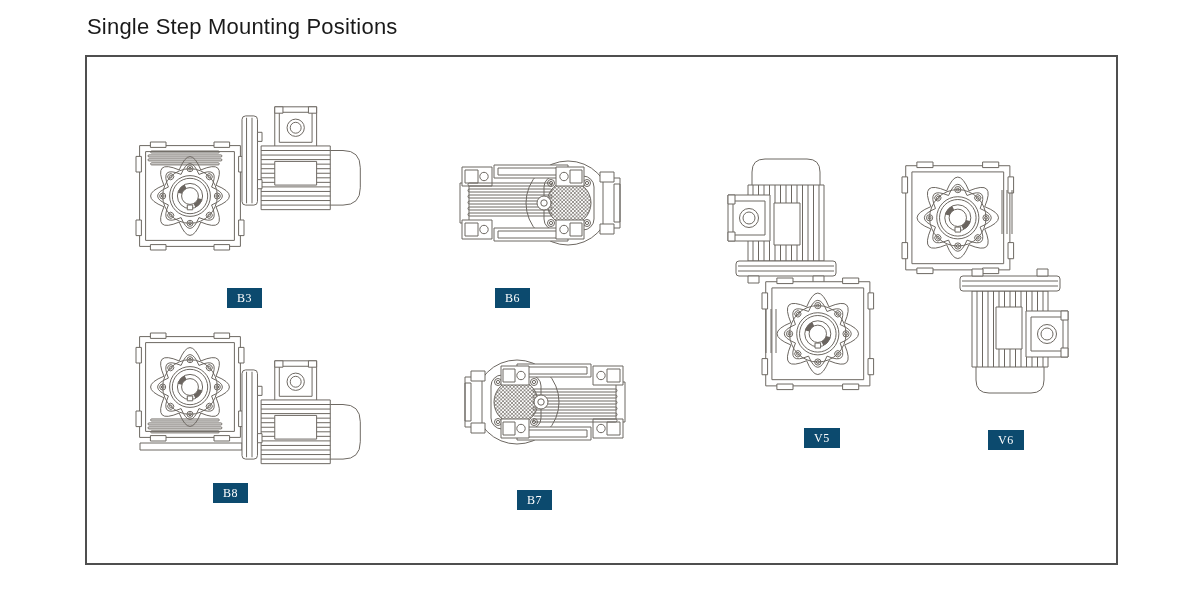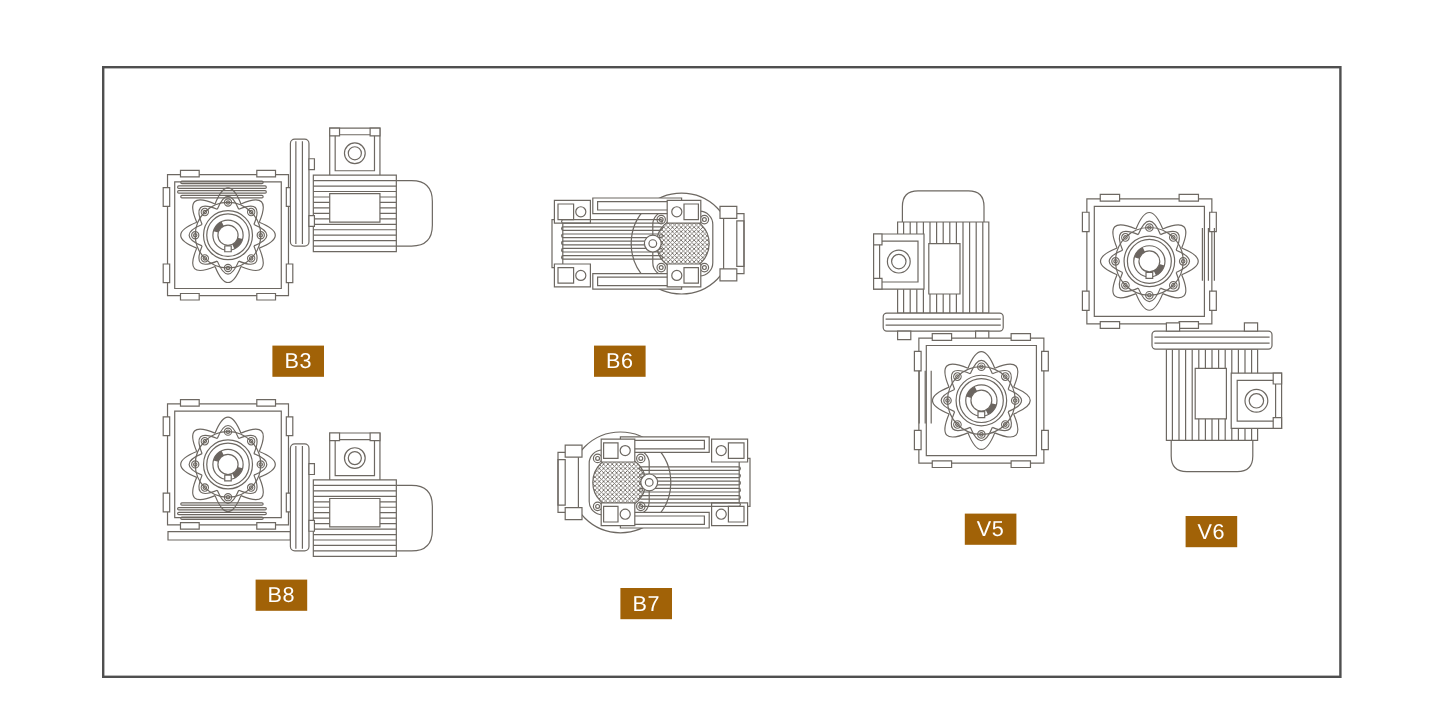--- a/index.html
+++ b/index.html
@@ -2,22 +2,22 @@
 <html><head>
 <meta charset="utf-8">
 <style>
   html,body{margin:0;padding:0;background:#fff;}
   .canvas{position:relative;width:1200px;height:590px;background:#fff;overflow:hidden;
           font-family:"Liberation Sans",sans-serif;}
   .title{position:absolute;left:87px;top:14px;font-size:22px;font-weight:500;
          color:#1a1a1a;letter-spacing:.2px;}
   .panel{position:absolute;left:85px;top:55px;width:1029px;height:506px;
          border:2px solid #4f4f4f;background:#fff;}
-  .pos-label{position:absolute;background:#a16207;color:#ffffff;font-size:18px;
-             line-height:1;padding:4px 10px;letter-spacing:.5px;}
+  .pos-label{position:absolute;background:#0c4a6e;color:#ffffff;font-size:12px;
+             line-height:1;padding:4px 10px;letter-spacing:.5px;font-family:Liberation Serif, serif;}
   svg.draw{position:absolute;overflow:visible;}
   .ln{fill:none;stroke:#6d6862;stroke-width:1;vector-effect:non-scaling-stroke;}
   .wh{fill:#ffffff;stroke:#6d6862;stroke-width:1;vector-effect:non-scaling-stroke;}
   .dk{fill:#6b6560;stroke:none;}
 </style>
 </head>
 <body>
 
 <svg width="0" height="0" style="position:absolute" aria-hidden="true">
   <defs>
@@ -193,20 +193,21 @@
       <rect class="wh" x="147" y="21" width="17" height="50"></rect>
       <rect class="wh" x="144" y="15" width="14" height="10"></rect>
       <rect class="wh" x="144" y="67" width="14" height="10"></rect>
       <rect class="ln" x="158" y="27" width="6" height="38"></rect>
     </g>
   </defs>
 </svg>
 
 <div class="canvas">
 
+  <div class="title">Single Step Mounting Positions</div>
 
   <div class="panel"></div>
 
   <svg class="draw" style="left:136px;top:95px" width="228" height="178">
     <use href="#gb-front" transform="translate(0,47) scale(0.60)"></use>
     <use href="#fins-h" transform="translate(12,56) scale(0.66)"></use>
     <use href="#motor-h" transform="translate(106,10) scale(0.91)"></use>
   </svg>
 
   <svg class="draw" style="left:456px;top:157px" width="172" height="92">

